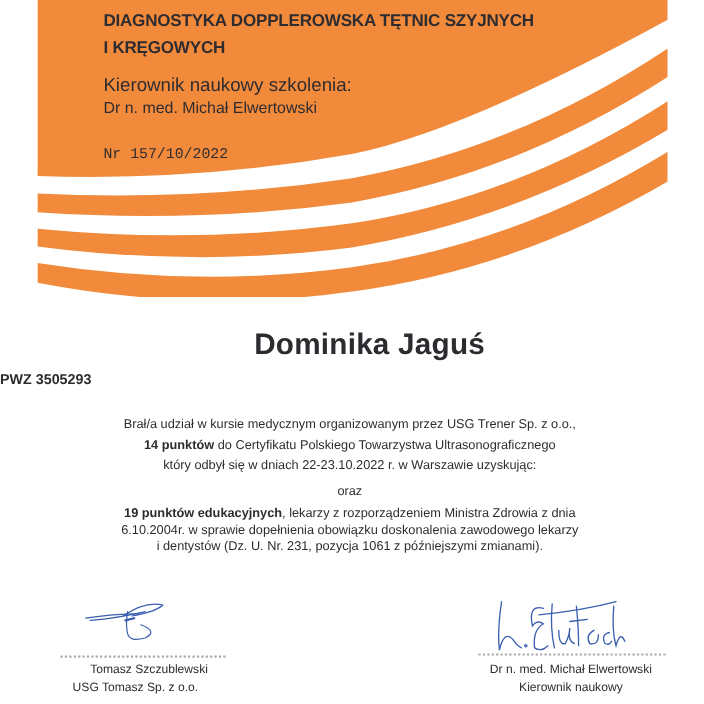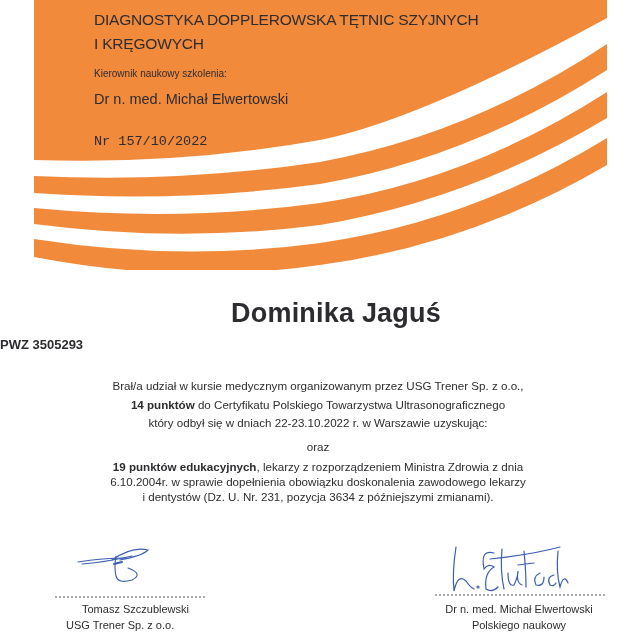--- a/index.html
+++ b/index.html
@@ -1,23 +1,23 @@
 <!DOCTYPE html>
 <html><head>
 <meta charset="utf-8">
 <style>
   html, body { margin:0; padding:0; background:#ffffff; }
   body { width:640px; height:640px; position:relative; overflow:hidden;
          font-family:"Liberation Sans", "DejaVu Sans", sans-serif; color:#2d2d30; }
   #banner { position:absolute; left:0; top:0; width:640px; height:270px; }
   .hdr { position:absolute; left:94px; color:#2f2c30; white-space:nowrap; }
-  #title1, #title2 { font-weight:normal; font-size:15.5px; letter-spacing:-0.2px; }
+  #title1, #title2 { font-weight:bold; font-size:15.5px; letter-spacing:-0.2px; }
   #title1 { top:11px; }
   #title2 { top:35px; }
-  #sub1 { top:68px; font-size:10px; }
+  #sub1 { top:68px; font-size:17px; }
   #sub2 { top:91px; font-size:14.5px; }
   #cert-no { top:134px; font-size:13.5px;font-family:Liberation Mono, monospace; }
 
   #name { position:absolute; left:16px; width:640px; top:298px; text-align:center;
           font-size:27px; font-weight:bold; color:#2c2c30; letter-spacing:0.2px; }
   #pwz { position:absolute; left:0; width:640px; top:337px; 
          font-size:13px; font-weight:bold; color:#2c2c30; }
 
   .body-line { position:absolute; left:0; width:636px; text-align:center;
                font-size:11.6px; color:#2d2d30; white-space:nowrap; }
@@ -56,44 +56,44 @@
 
 <div id="name">Dominika Jaguś</div>
 <div id="pwz">PWZ 3505293</div>
 
 <div class="body-line" style="top:379px;">Brał/a udział w kursie medycznym organizowanym przez USG Trener Sp. z o.o.,</div>
 <div class="body-line" style="top:372px;margin-top:44px;">który odbył się w dniach 22-23.10.2022 r. w Warszawie uzyskując:</div>
 <div class="body-line" style="top:398px;"><b>14 punktów</b><span> do Certyfikatu Polskiego Towarzystwa Ultrasonograficznego</span></div>
 <div class="body-line" style="top:440px;">oraz</div>
 <div class="body-line" style="top:460px;"><b>19 punktów edukacyjnych</b><span>, lekarzy z rozporządzeniem Ministra Zdrowia z dnia</span></div>
 <div class="body-line" style="top:475px;">6.10.2004r. w sprawie dopełnienia obowiązku doskonalenia zawodowego lekarzy</div>
-<div class="body-line" style="top:490px;">i dentystów (Dz. U. Nr. 231, pozycja 3634 z późniejszymi zmianami).</div>
+<div class="body-line" style="top:490px;">i dentystów (Dz. U. Nr. 231, pozycja 1061 z późniejszymi zmianami).</div>
 
 <svg class="sig" style="left:72px; top:544px;" width="80" height="46" viewBox="0 0 80 46">
   <g fill="none" stroke="#3a5fb0" stroke-width="1.1" stroke-linecap="round">
     <path d="M6,18 Q30,14 55,14"></path>
     <path d="M10,20 Q35,18 60,12"></path>
     <path d="M40,16 Q60,2 76,6 Q70,12 48,16"></path>
     <path d="M44,12 Q42,24 44,32 Q46,40 60,36 Q72,30 56,24"></path>
     <path d="M42,20 L50,18" stroke-width="2"></path>
   </g>
 </svg>
 <div class="dots" style="left:55px; top:596px; width:150px;"></div>
 <div class="sig-text" style="left:66px; top:603px;margin-left:16px;">Tomasz Szczublewski</div>
-<div class="sig-text" style="left:66px; top:619px;">USG Trener Sp. z o.o.</div>
+<div class="sig-text" style="left:66px; top:619px;">USG Tomasz Sp. z o.o.</div>
 
 <svg class="sig" style="left:450px; top:543px;" width="120" height="54" viewBox="0 0 120 54">
   <g fill="none" stroke="#3a5fb0" stroke-width="1.2" stroke-linecap="round">
     <path d="M6,4 Q2,30 4,48 Q8,30 16,38 Q20,44 24,46"></path>
     <circle cx="28" cy="44" r="1"></circle>
     <path d="M44,10 Q30,6 34,26 Q38,20 44,24 Q34,30 36,46 Q42,50 48,44"></path>
     <path d="M52,6 Q50,28 54,46"></path>
     <path d="M58,30 Q58,44 64,42 Q68,34 68,28 Q66,40 72,42"></path>
     <path d="M74,8 Q76,28 76,44 M68,22 L84,20"></path>
     <path d="M90,30 Q82,34 86,42 Q94,44 94,34"></path>
     <path d="M104,32 Q96,34 100,42 Q104,44 106,40"></path>
     <path d="M108,8 Q106,30 110,44 Q114,30 118,40"></path>
     <path d="M40,16 Q80,12 110,4"></path>
   </g>
 </svg>
 <div class="dots" style="left:435px; top:594px; width:170px;"></div>
 <div class="sig-text" style="left:420px; width:198px; text-align:center; top:603px;">Dr n. med. Michał Elwertowski</div>
-<div class="sig-text" style="left:420px; width:198px; text-align:center; top:619px;">Polskiego naukowy</div>
+<div class="sig-text" style="left:420px; width:198px; text-align:center; top:619px;">Kierownik naukowy</div>
 
 </body></html>

